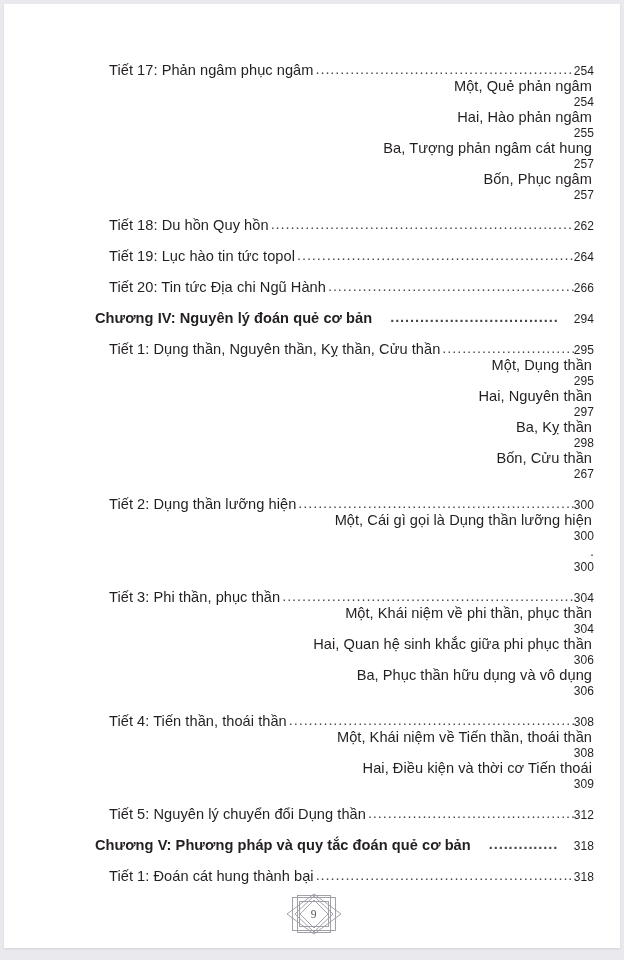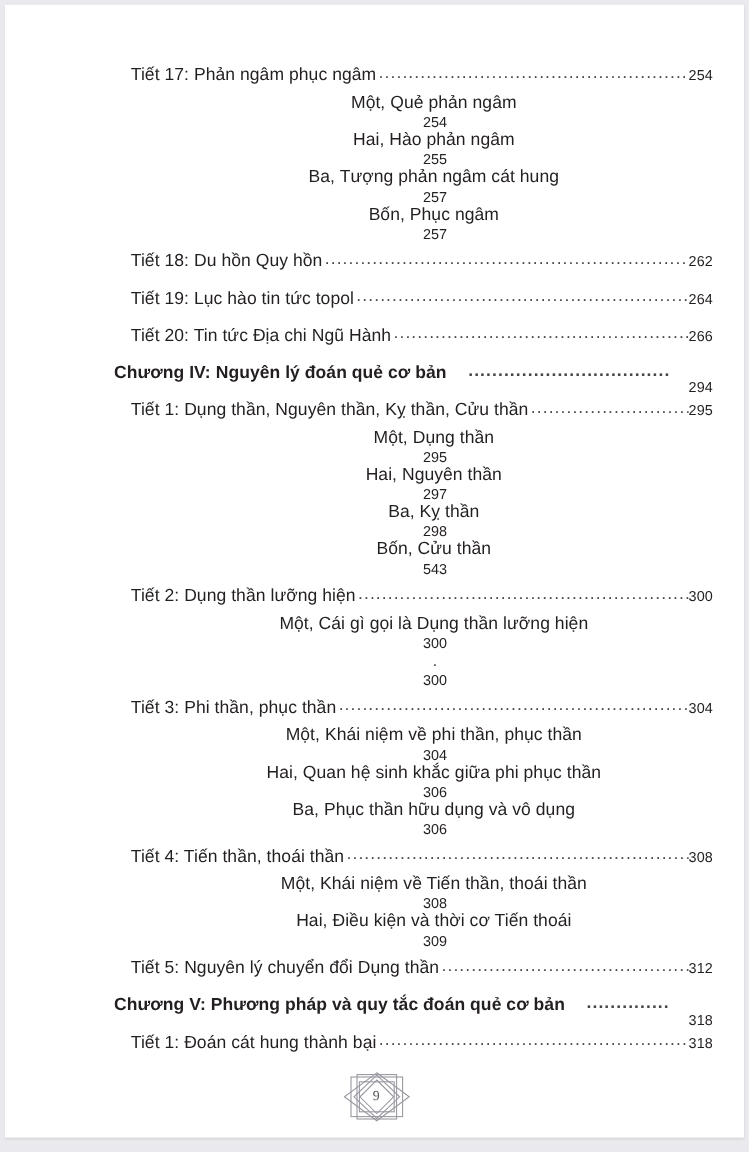--- a/index.html
+++ b/index.html
@@ -27,21 +27,21 @@
 
   .toc {
     position: absolute;
     left: 0;
     top: 43px;
     right: 0;
   }
 
   .toc-row {
     display: flex;
-    align-items: center;
+    align-items: flex-end;
     height: 31px;
     font-size: 14.6px;
     color: #231f20;
     white-space: nowrap;
     letter-spacing: 0.05px;
   }
 
   .toc-row .title {
     flex: 0 0 auto;
     padding-right: 2px;
@@ -177,21 +177,21 @@
         <span class="pageno">297</span>
       </div>
       <div class="toc-row lvl-sub">
         <span class="title">Ba, Kỵ thần </span>
         <span class="leader"></span>
         <span class="pageno">298</span>
       </div>
       <div class="toc-row lvl-sub">
         <span class="title">Bốn, Cửu thần</span>
         <span class="leader"></span>
-        <span class="pageno">543</span>
+        <span class="pageno">267</span>
       </div>
       <div class="toc-row lvl-section">
         <span class="title">Tiết 2: Dụng thần lưỡng hiện </span>
         <span class="leader"></span>
         <span class="pageno">300</span>
       </div>
       <div class="toc-row lvl-sub">
         <span class="title">Một, Cái gì gọi là Dụng thần lưỡng hiện </span>
         <span class="leader"></span>
         <span class="pageno">300</span>

